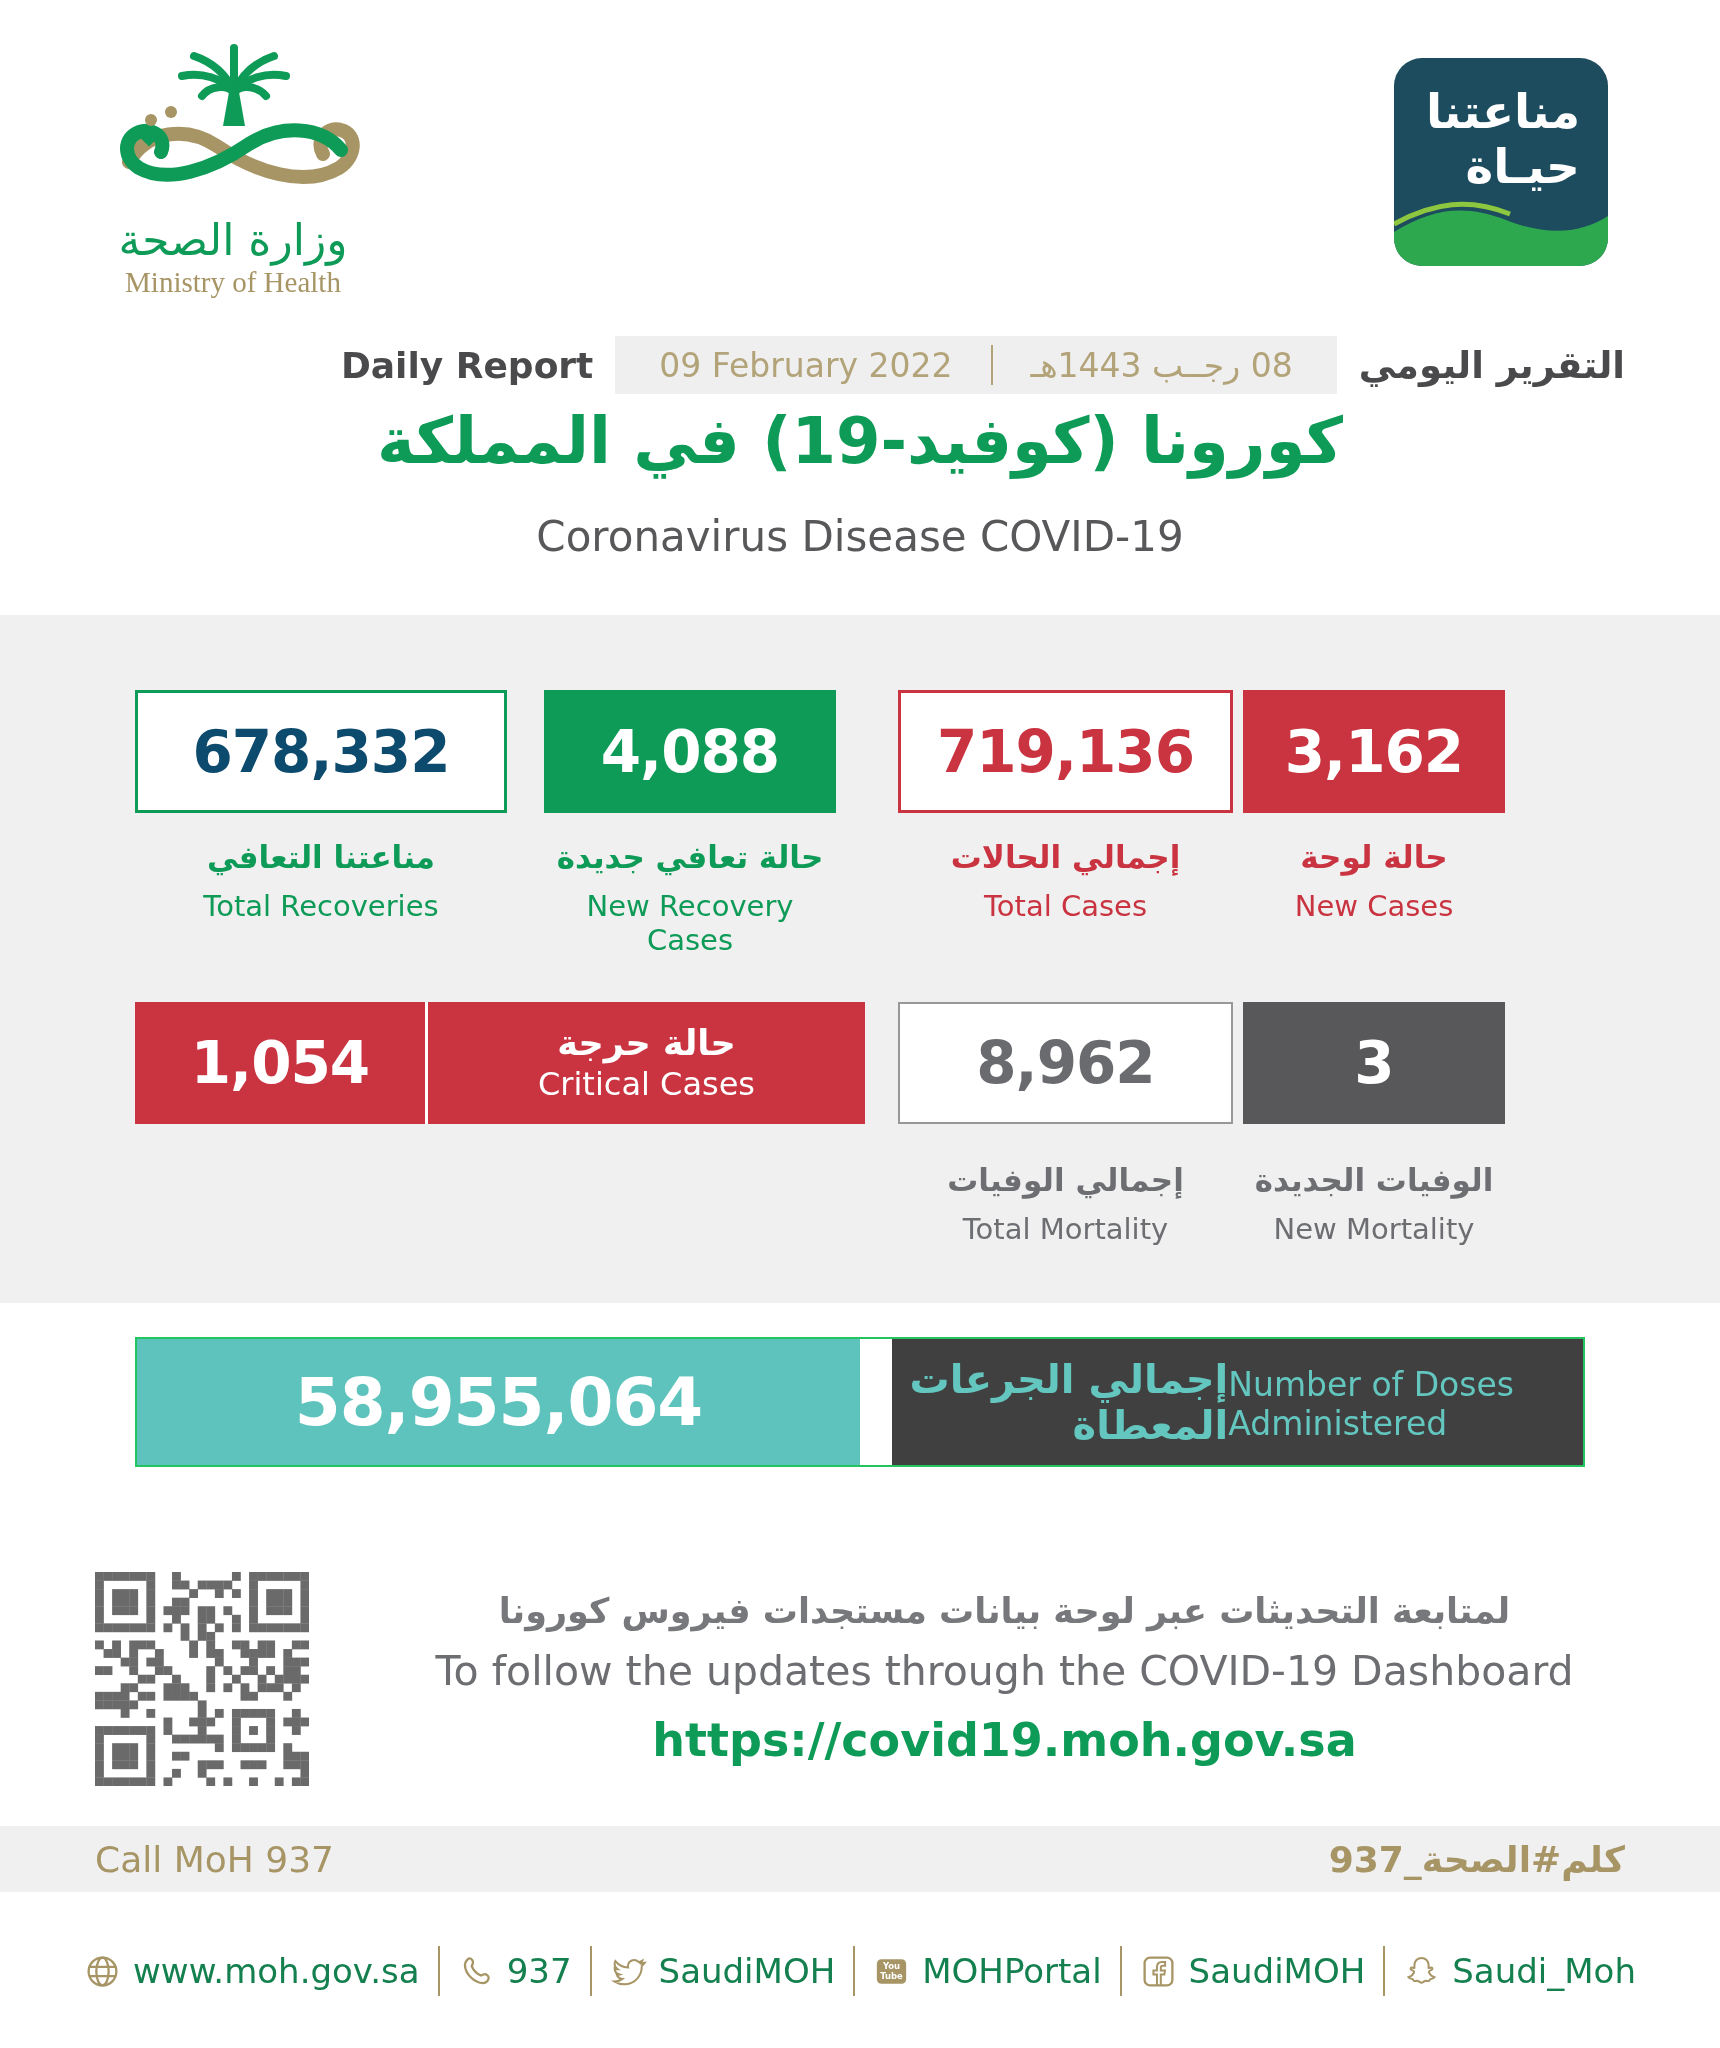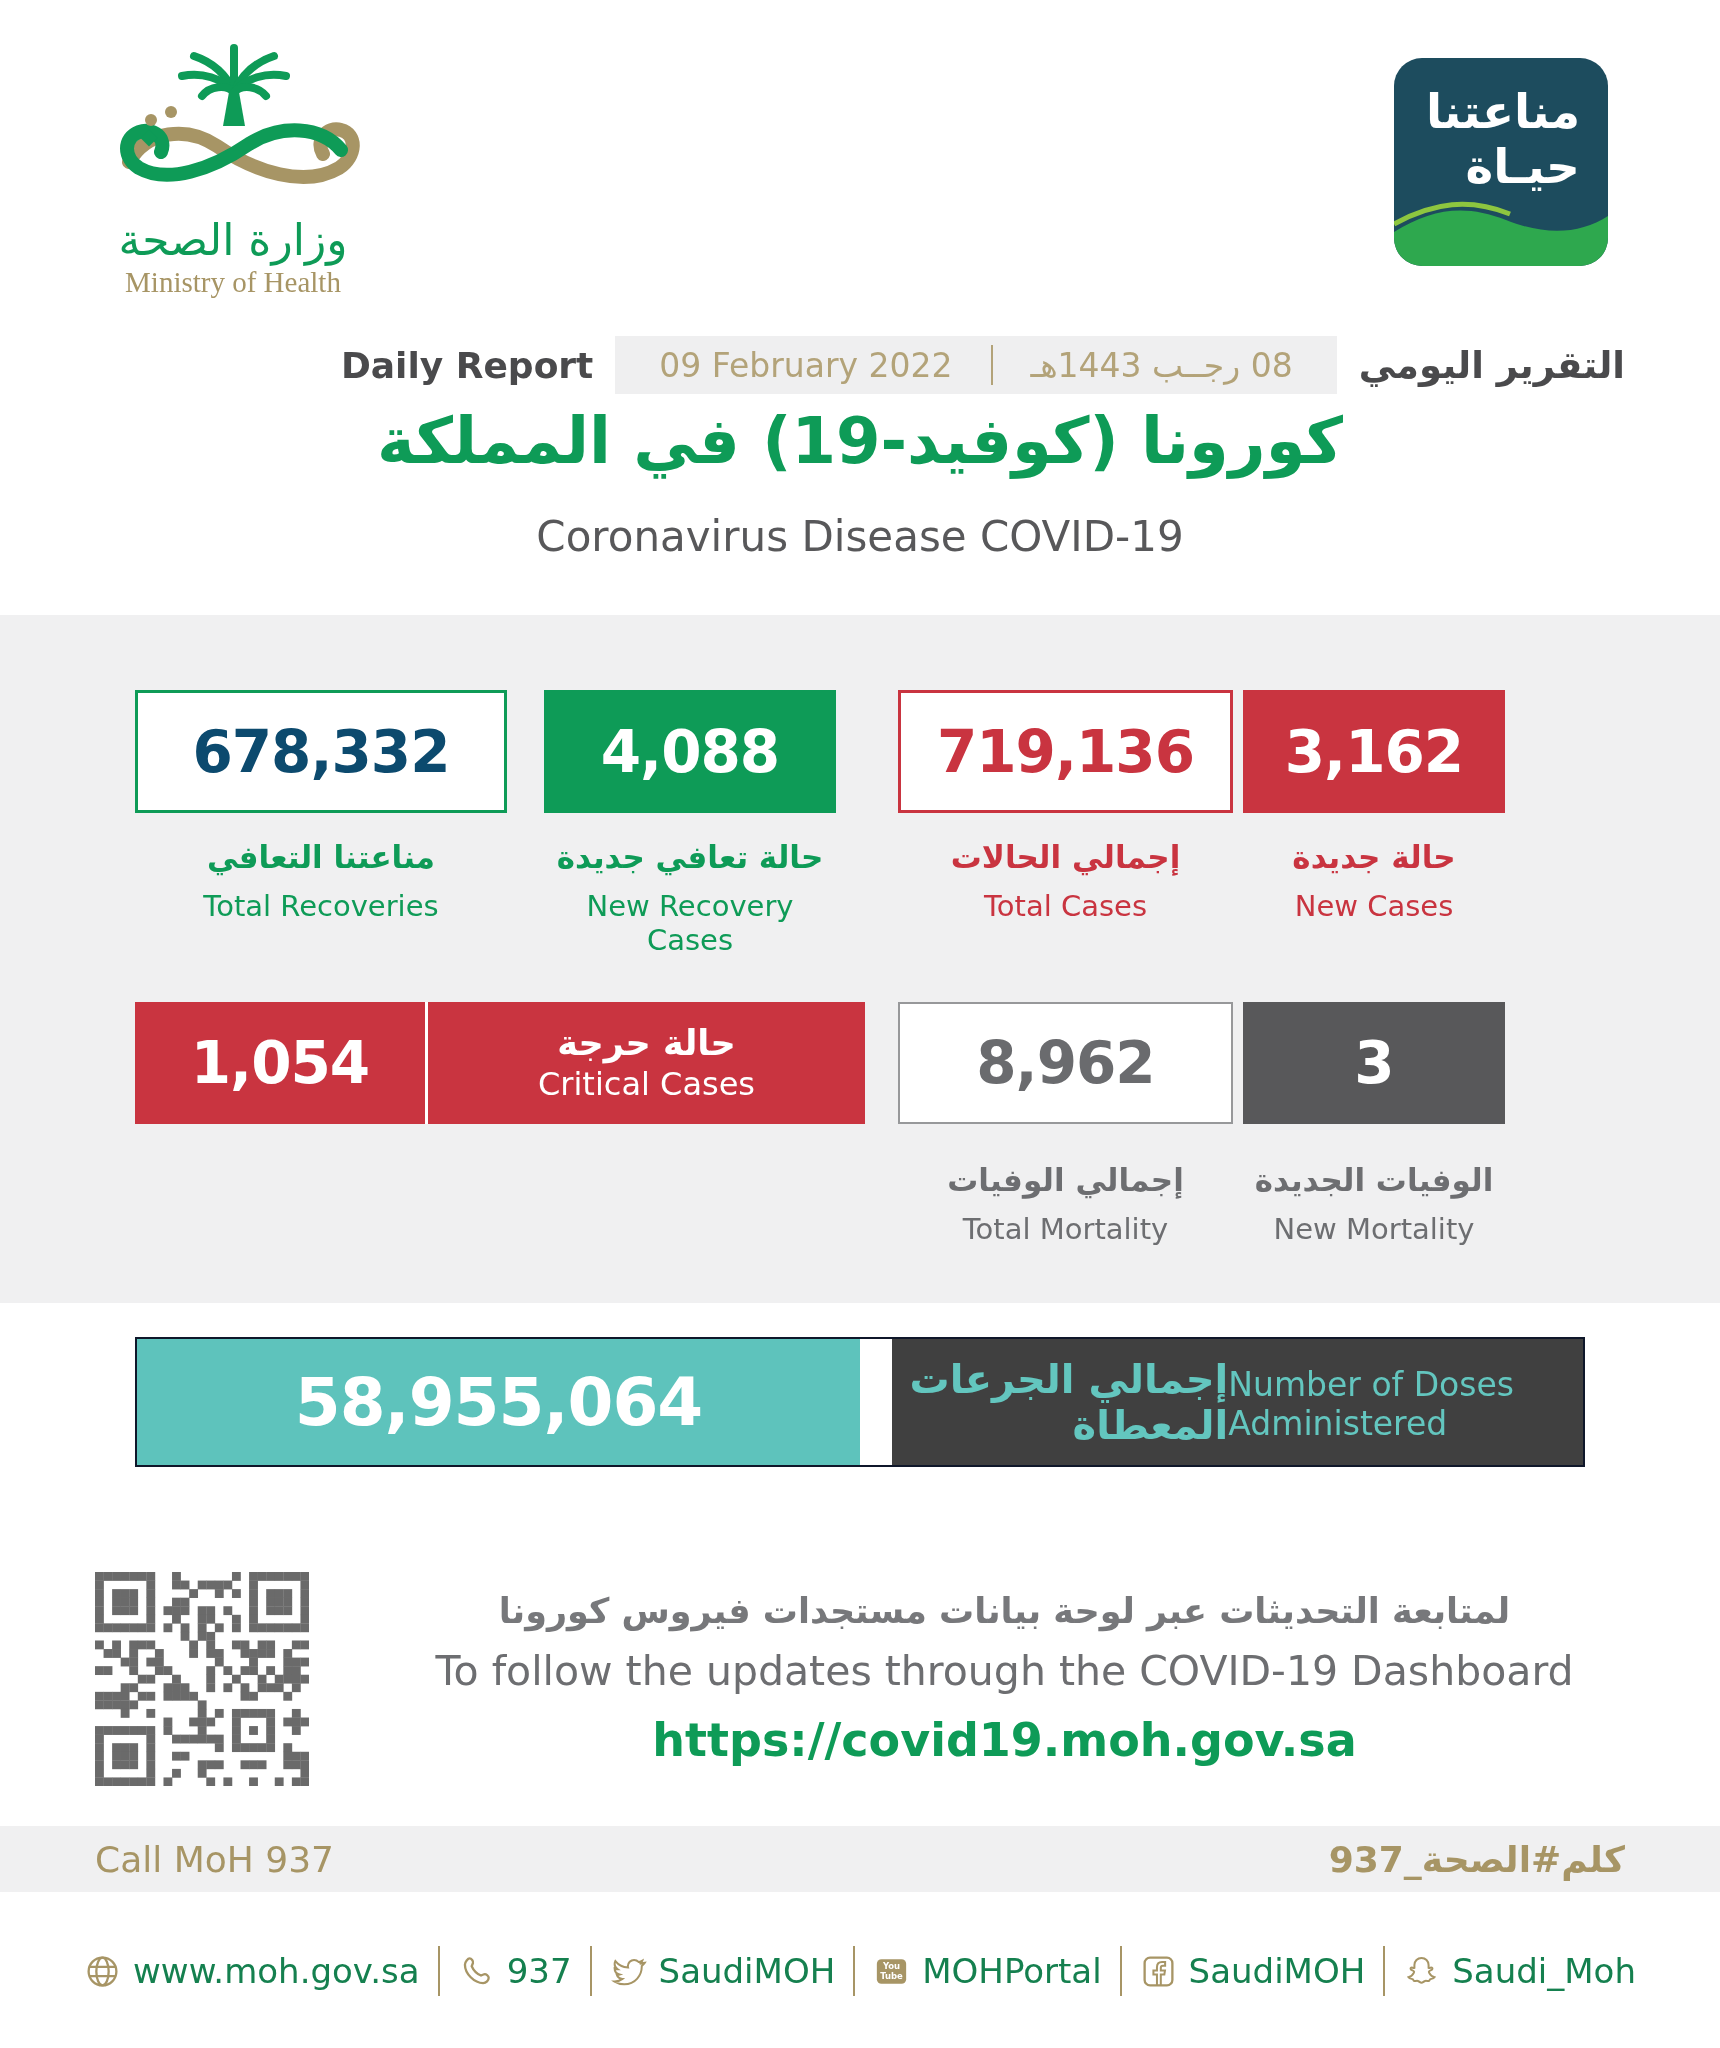--- a/index.html
+++ b/index.html
@@ -44,21 +44,21 @@
   .lbl-ar{font-size:31px;font-weight:bold;direction:rtl;margin-top:26px;}
   .lbl-en{font-size:29px;margin-top:14px;}
   .green-t{color:#0E9B57;} .red-t{color:#C93440;} .gray-t{color:#6D6E71;}
   .critical-card{display:flex;align-items:stretch;}
   .critical-num{width:290px;display:flex;align-items:center;justify-content:center;border-right:3px solid #ffffff;}
   .critical-lbls{flex:1;display:flex;flex-direction:column;align-items:center;justify-content:center;color:#fff;}
   .critical-ar{font-size:35px;font-weight:bold;direction:rtl;}
   .critical-en{font-size:32px;margin-top:2px;}
 
   
-  .doses-band{top:1337px;left:135px;width:1450px;height:130px;border:2px solid #0f172a;box-sizing:border-box;
+  .doses-band{top:1337px;left:135px;width:1450px;height:130px;border:2px solid #22c55e;box-sizing:border-box;
               display:flex;gap:32px;}
   .doses-left{width:723px;background:#5EC3BC;display:flex;align-items:center;justify-content:center;}
   .doses-num{color:#ffffff;font-weight:bold;font-size:66px;letter-spacing:-1px;}
   .doses-right{flex:1;background:#404040;display:flex;align-items:center;justify-content:center;}
   .doses-ar{color:#63C6BF;font-weight:bold;font-size:40px;direction:rtl;}
   .doses-en{color:#63C6BF;font-size:33px;margin-top:4px;}
 
   
   .qr-section{top:1548px;left:0;width:1720px;height:262px;display:flex;align-items:center;}
   .qr-box{margin-left:95px;width:214px;height:214px;}
@@ -154,21 +154,21 @@
           <span class="num">719,136</span>
         </div>
       <div class="lbl-ar red-t">إجمالي الحالات</div>
       <div class="lbl-en red-t">Total Cases</div>
     </div>
 
     <div class="stat-col" style="left:1243px;top:75px;width:262px;">
       <div class="stat-card card-fill-red">
           <span class="num">3,162</span>
         </div>
-      <div class="lbl-ar red-t">حالة جديدة</div>
+      <div class="lbl-ar red-t">حالة لوحة</div>
       <div class="lbl-en red-t">New Cases</div>
     </div>
 
     <div class="stat-col" style="left:135px;top:387px;width:730px;">
       <div class="stat-card card-fill-red critical-card" style="height:122px;">
         <div class="critical-num">
             <span class="num">1,054</span>
           </div>
         <div class="critical-lbls">
           <div class="critical-ar">حالة حرجة</div>

